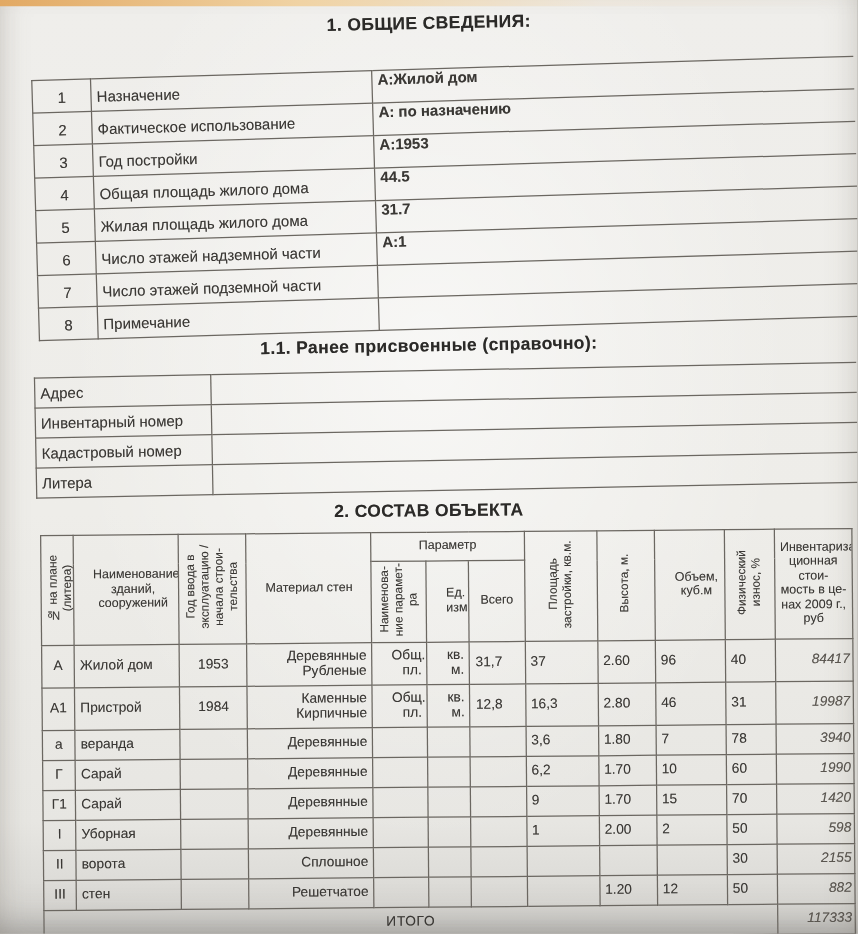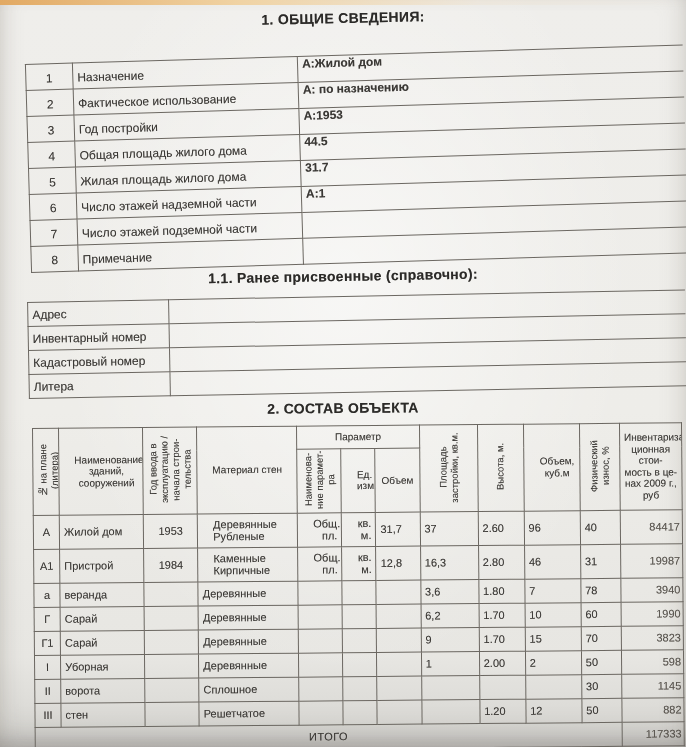--- a/index.html
+++ b/index.html
@@ -44,24 +44,24 @@
   .t2-wrap{position:absolute;left:32px;top:428px;width:650px;transform:rotate(-.5deg);transform-origin:0 0;}
   .t2-wrap th{font-weight:normal;font-size:10px;text-align:center;vertical-align:middle;line-height:1.15;color:#3a3835;}
   .t2-wrap td{font-size:11px;height:21px;}
   .h-param{height:20px;}
   .h-main{height:74px;}
   .vert{writing-mode:vertical-rl;transform:rotate(180deg);white-space:pre-line;display:inline-block;font-size:9.5px;line-height:1.2;}
   .h-cost{font-size:8.5px;line-height:1.25;white-space:pre-line;}
   .c-lit{text-align:center;}
   .c-name{text-align:left;}
   .c-year{text-align:center;}
-  .c-mat{text-align:left;line-height:1.15;}
+  .c-mat{text-align:right;line-height:1.15;}
   .c-pn,.c-un{text-align:right;font-size:10px;line-height:1.1;}
   .num{text-align:left;}
-  .c-cost{font-size:9.5px;color:#5a5650;text-align:right;padding-right:2px;}
+  .c-cost{font-size:9.5px;color:#5a5650;text-align:right;padding-right:2px;font-style:italic;}
   .itogo-label{text-align:center;font-size:12px;height:22px;letter-spacing:.5px;}
 </style>
 </head>
 <body>
 
 <div class="page">
   <div class="top-strip"></div>
 
   <div class="sec-title" id="title1">1. ОБЩИЕ СВЕДЕНИЯ:</div>
 
@@ -180,21 +180,21 @@
 мость в це-
 нах 2009 г.,
 руб</th>
         </tr>
         <tr>
           <th><span class="vert">Наименова-
 ние парамет-
 ра</span></th>
           <th class="pre">Ед.
 изм.</th>
-          <th>Объем</th>
+          <th>Всего</th>
         </tr>
       </thead>
       <tbody>
         <tr style="height:34px;">
           <td class="c-lit">А</td>
           <td class="c-name">Жилой дом</td>
           <td class="c-year">1953</td>
           <td class="c-mat pre">Деревянные
 Рубленые</td>
           <td class="c-pn pre">Общ.
@@ -258,21 +258,21 @@
           <td class="c-name">Сарай</td>
           <td class="c-year"></td>
           <td class="c-mat">Деревянные</td>
           <td class="c-pn"></td>
           <td class="c-un"></td>
           <td class="num"></td>
           <td class="num">9</td>
           <td class="num">1.70</td>
           <td class="num">15</td>
           <td class="num">70</td>
-          <td class="c-cost">3823</td>
+          <td class="c-cost">1420</td>
         </tr>
         <tr>
           <td class="c-lit">I</td>
           <td class="c-name">Уборная</td>
           <td class="c-year"></td>
           <td class="c-mat">Деревянные</td>
           <td class="c-pn"></td>
           <td class="c-un"></td>
           <td class="num"></td>
           <td class="num">1</td>
@@ -286,21 +286,21 @@
           <td class="c-name">ворота</td>
           <td class="c-year"></td>
           <td class="c-mat">Сплошное</td>
           <td class="c-pn"></td>
           <td class="c-un"></td>
           <td class="num"></td>
           <td class="num"></td>
           <td class="num"></td>
           <td class="num"></td>
           <td class="num">30</td>
-          <td class="c-cost">1145</td>
+          <td class="c-cost">2155</td>
         </tr>
         <tr>
           <td class="c-lit">III</td>
           <td class="c-name">стен</td>
           <td class="c-year"></td>
           <td class="c-mat">Решетчатое</td>
           <td class="c-pn"></td>
           <td class="c-un"></td>
           <td class="num"></td>
           <td class="num"></td>

